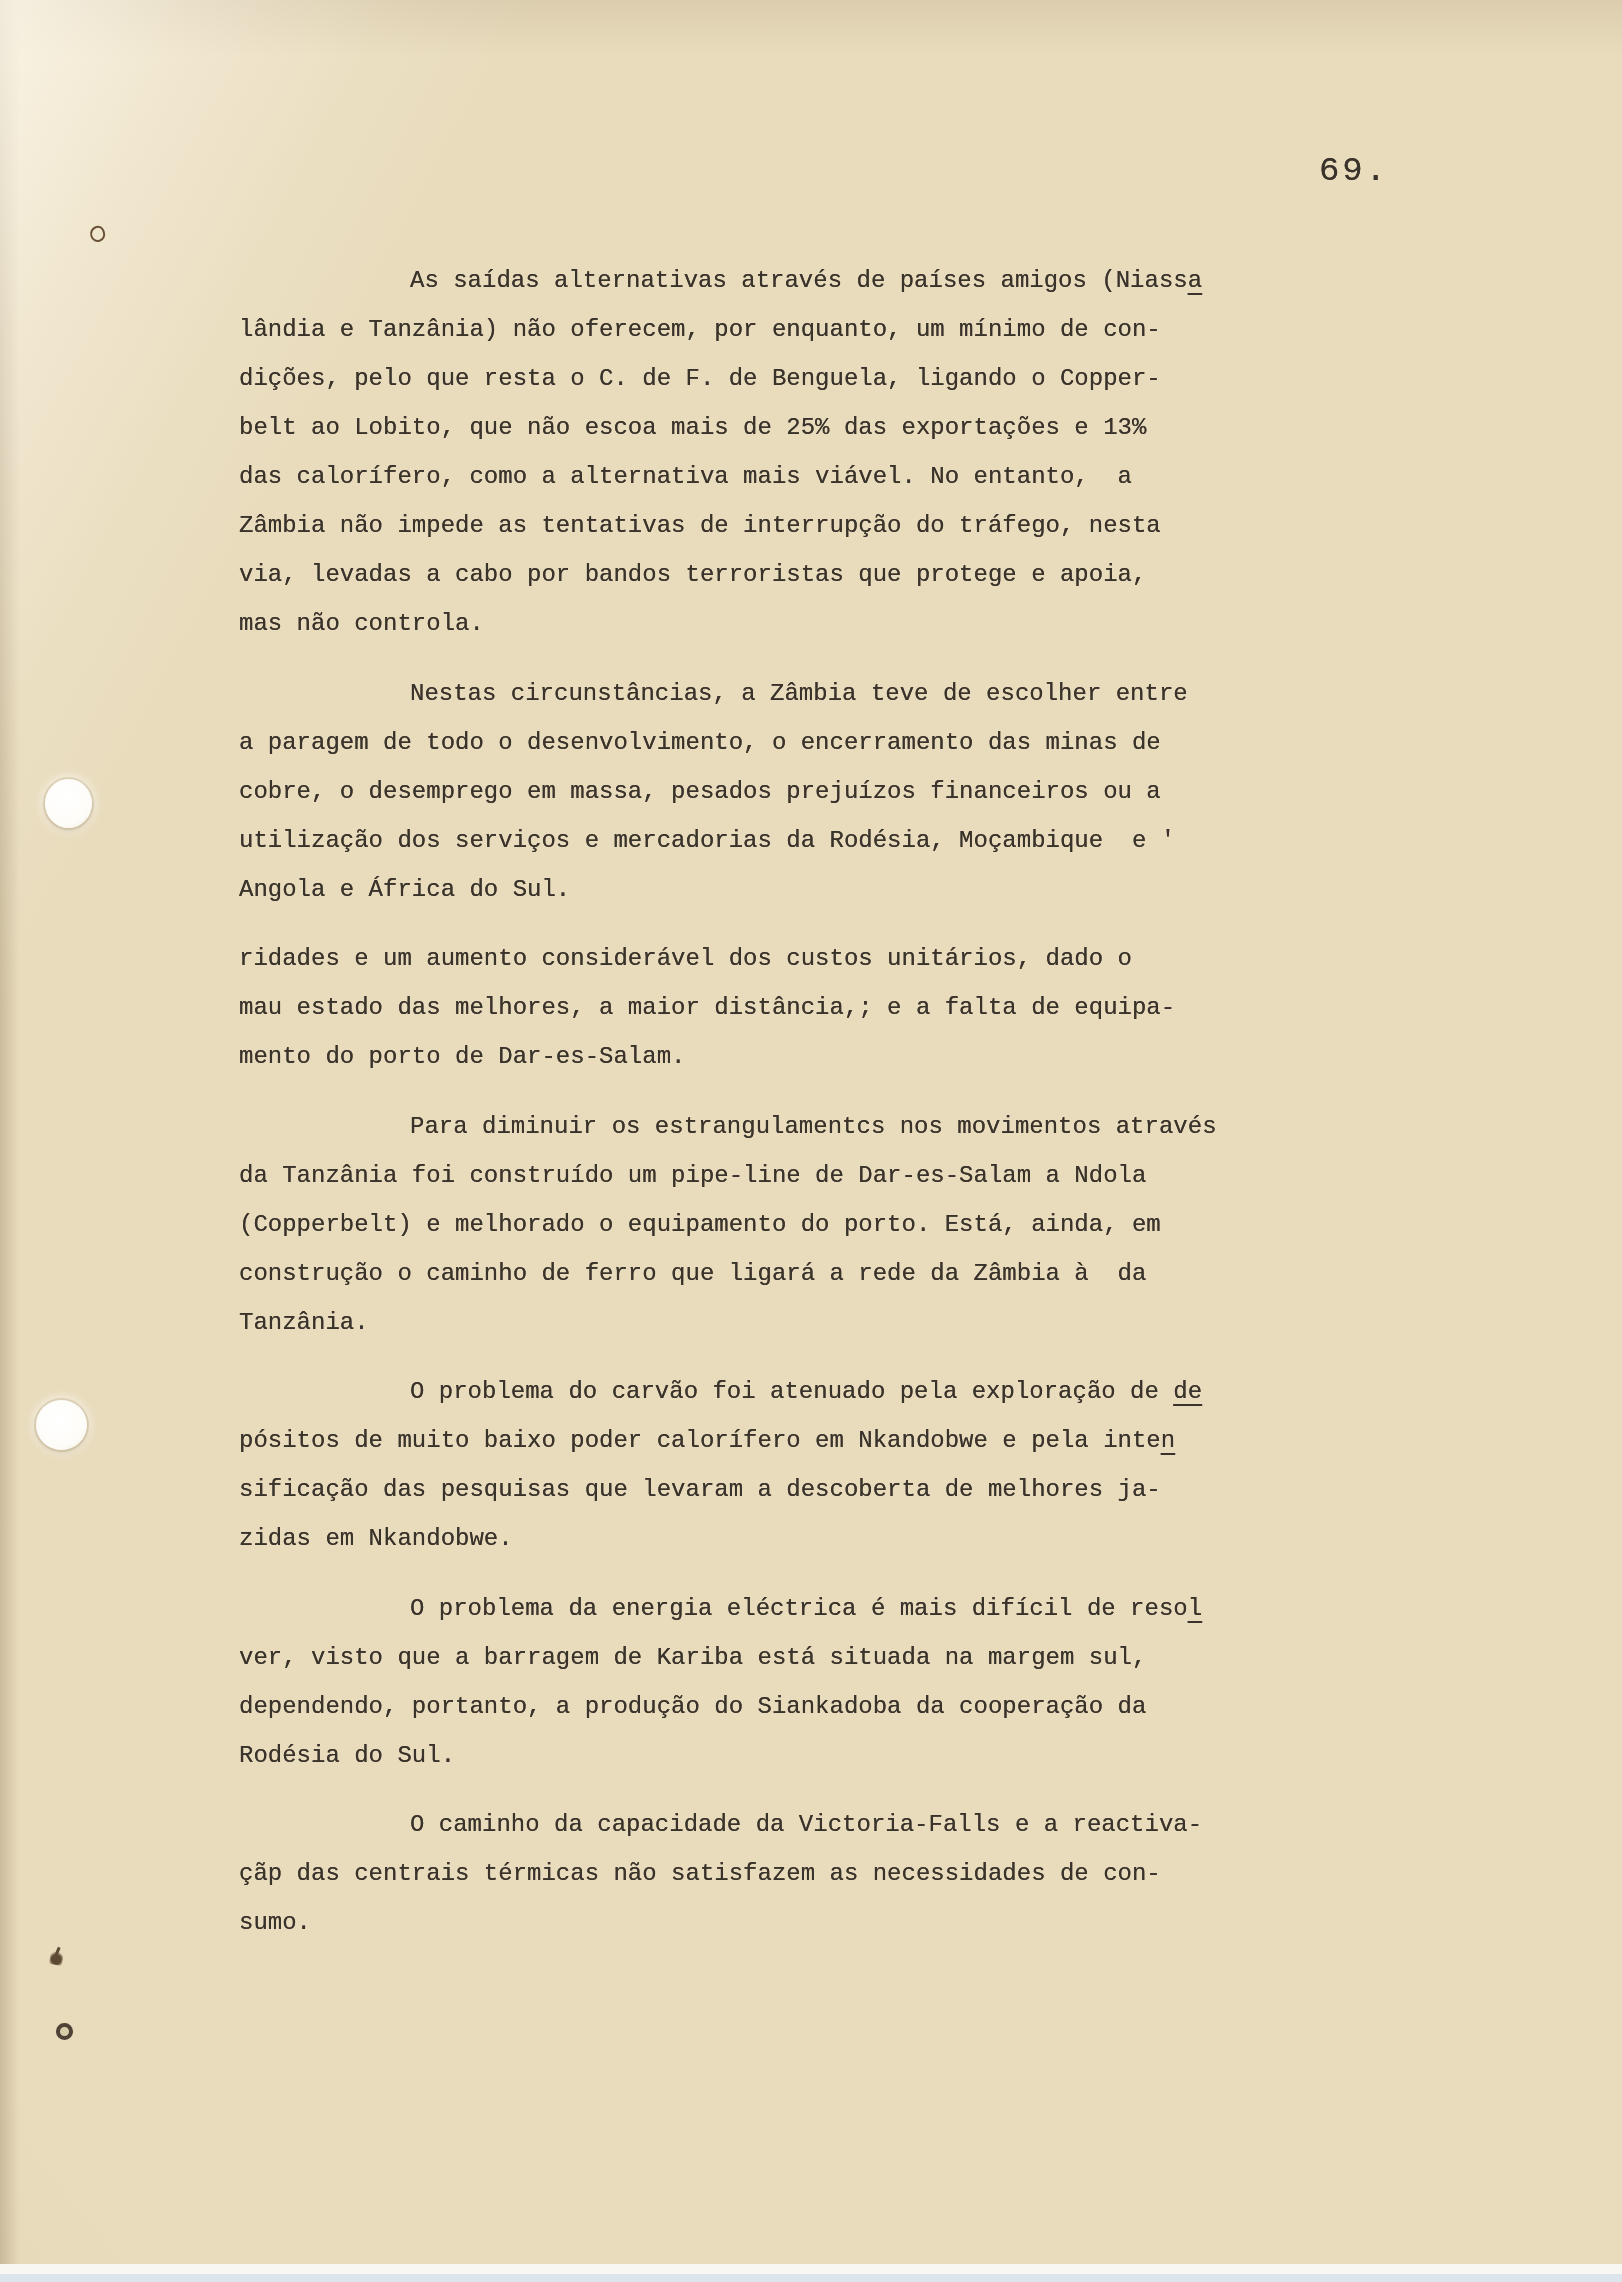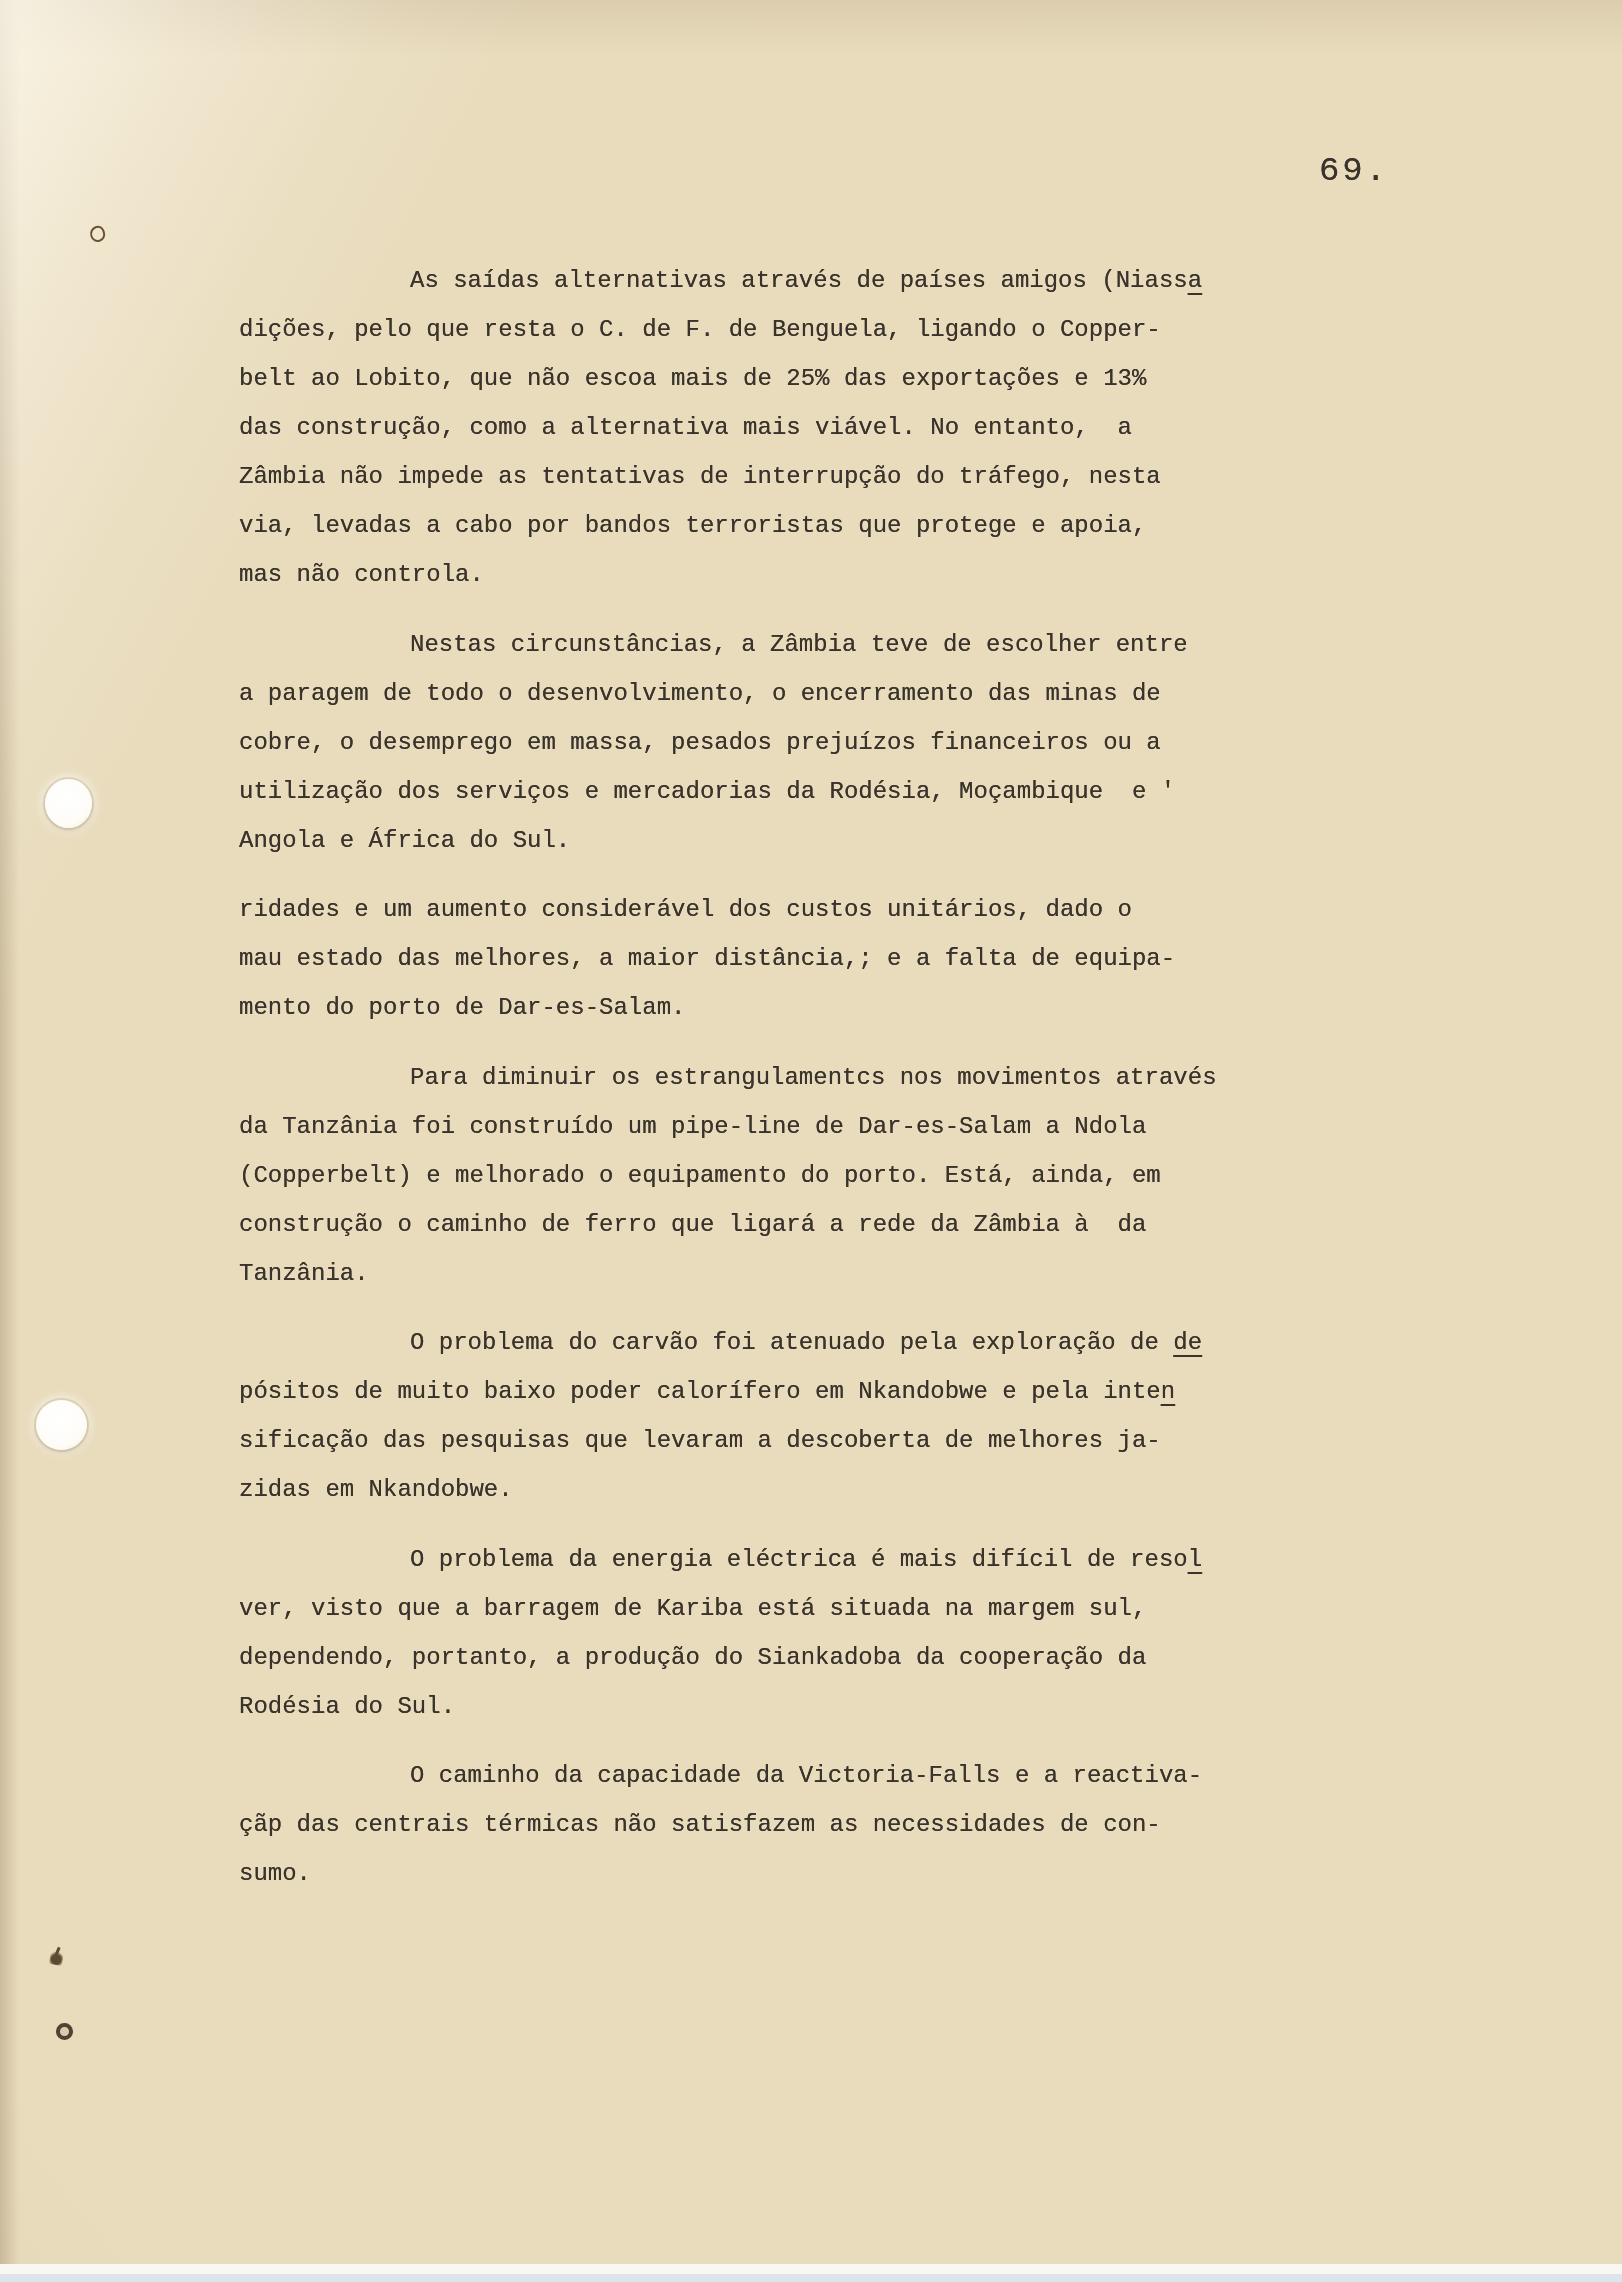--- a/index.html
+++ b/index.html
@@ -107,23 +107,24 @@
 <body>
 
 <div class="scan">
   <div class="fold"></div>
 
   <div class="page-number">69.</div>
 
   <div class="body-text">
       <div class="para">
         <div class="line first"><span>As saídas alternativas através de países amigos (Niass</span><span class="u">a</span></div>
+        <div class="line"><span>lândia e Tanzânia) não oferecem, por enquanto, um mínimo de con-</span></div>
         <div class="line"><span>dições, pelo que resta o C. de F. de Benguela, ligando o Copper-</span></div>
         <div class="line"><span>belt ao Lobito, que não escoa mais de 25% das exportações e 13%</span></div>
-        <div class="line"><span>das construção, como a alternativa mais viável. No entanto,  a</span></div>
+        <div class="line"><span>das calorífero, como a alternativa mais viável. No entanto,  a</span></div>
         <div class="line"><span>Zâmbia não impede as tentativas de interrupção do tráfego, nesta</span></div>
         <div class="line"><span>via, levadas a cabo por bandos terroristas que protege e apoia,</span></div>
         <div class="line"><span>mas não controla.</span></div>
       </div>
       <div class="para">
         <div class="line first"><span>Nestas circunstâncias, a Zâmbia teve de escolher entre</span></div>
         <div class="line"><span>a paragem de todo o desenvolvimento, o encerramento das minas de</span></div>
         <div class="line"><span>cobre, o desemprego em massa, pesados prejuízos financeiros ou a</span></div>
         <div class="line"><span>utilização dos serviços e mercadorias da Rodésia, Moçambique  e '</span></div>
         <div class="line"><span>Angola e África do Sul.</span></div>

